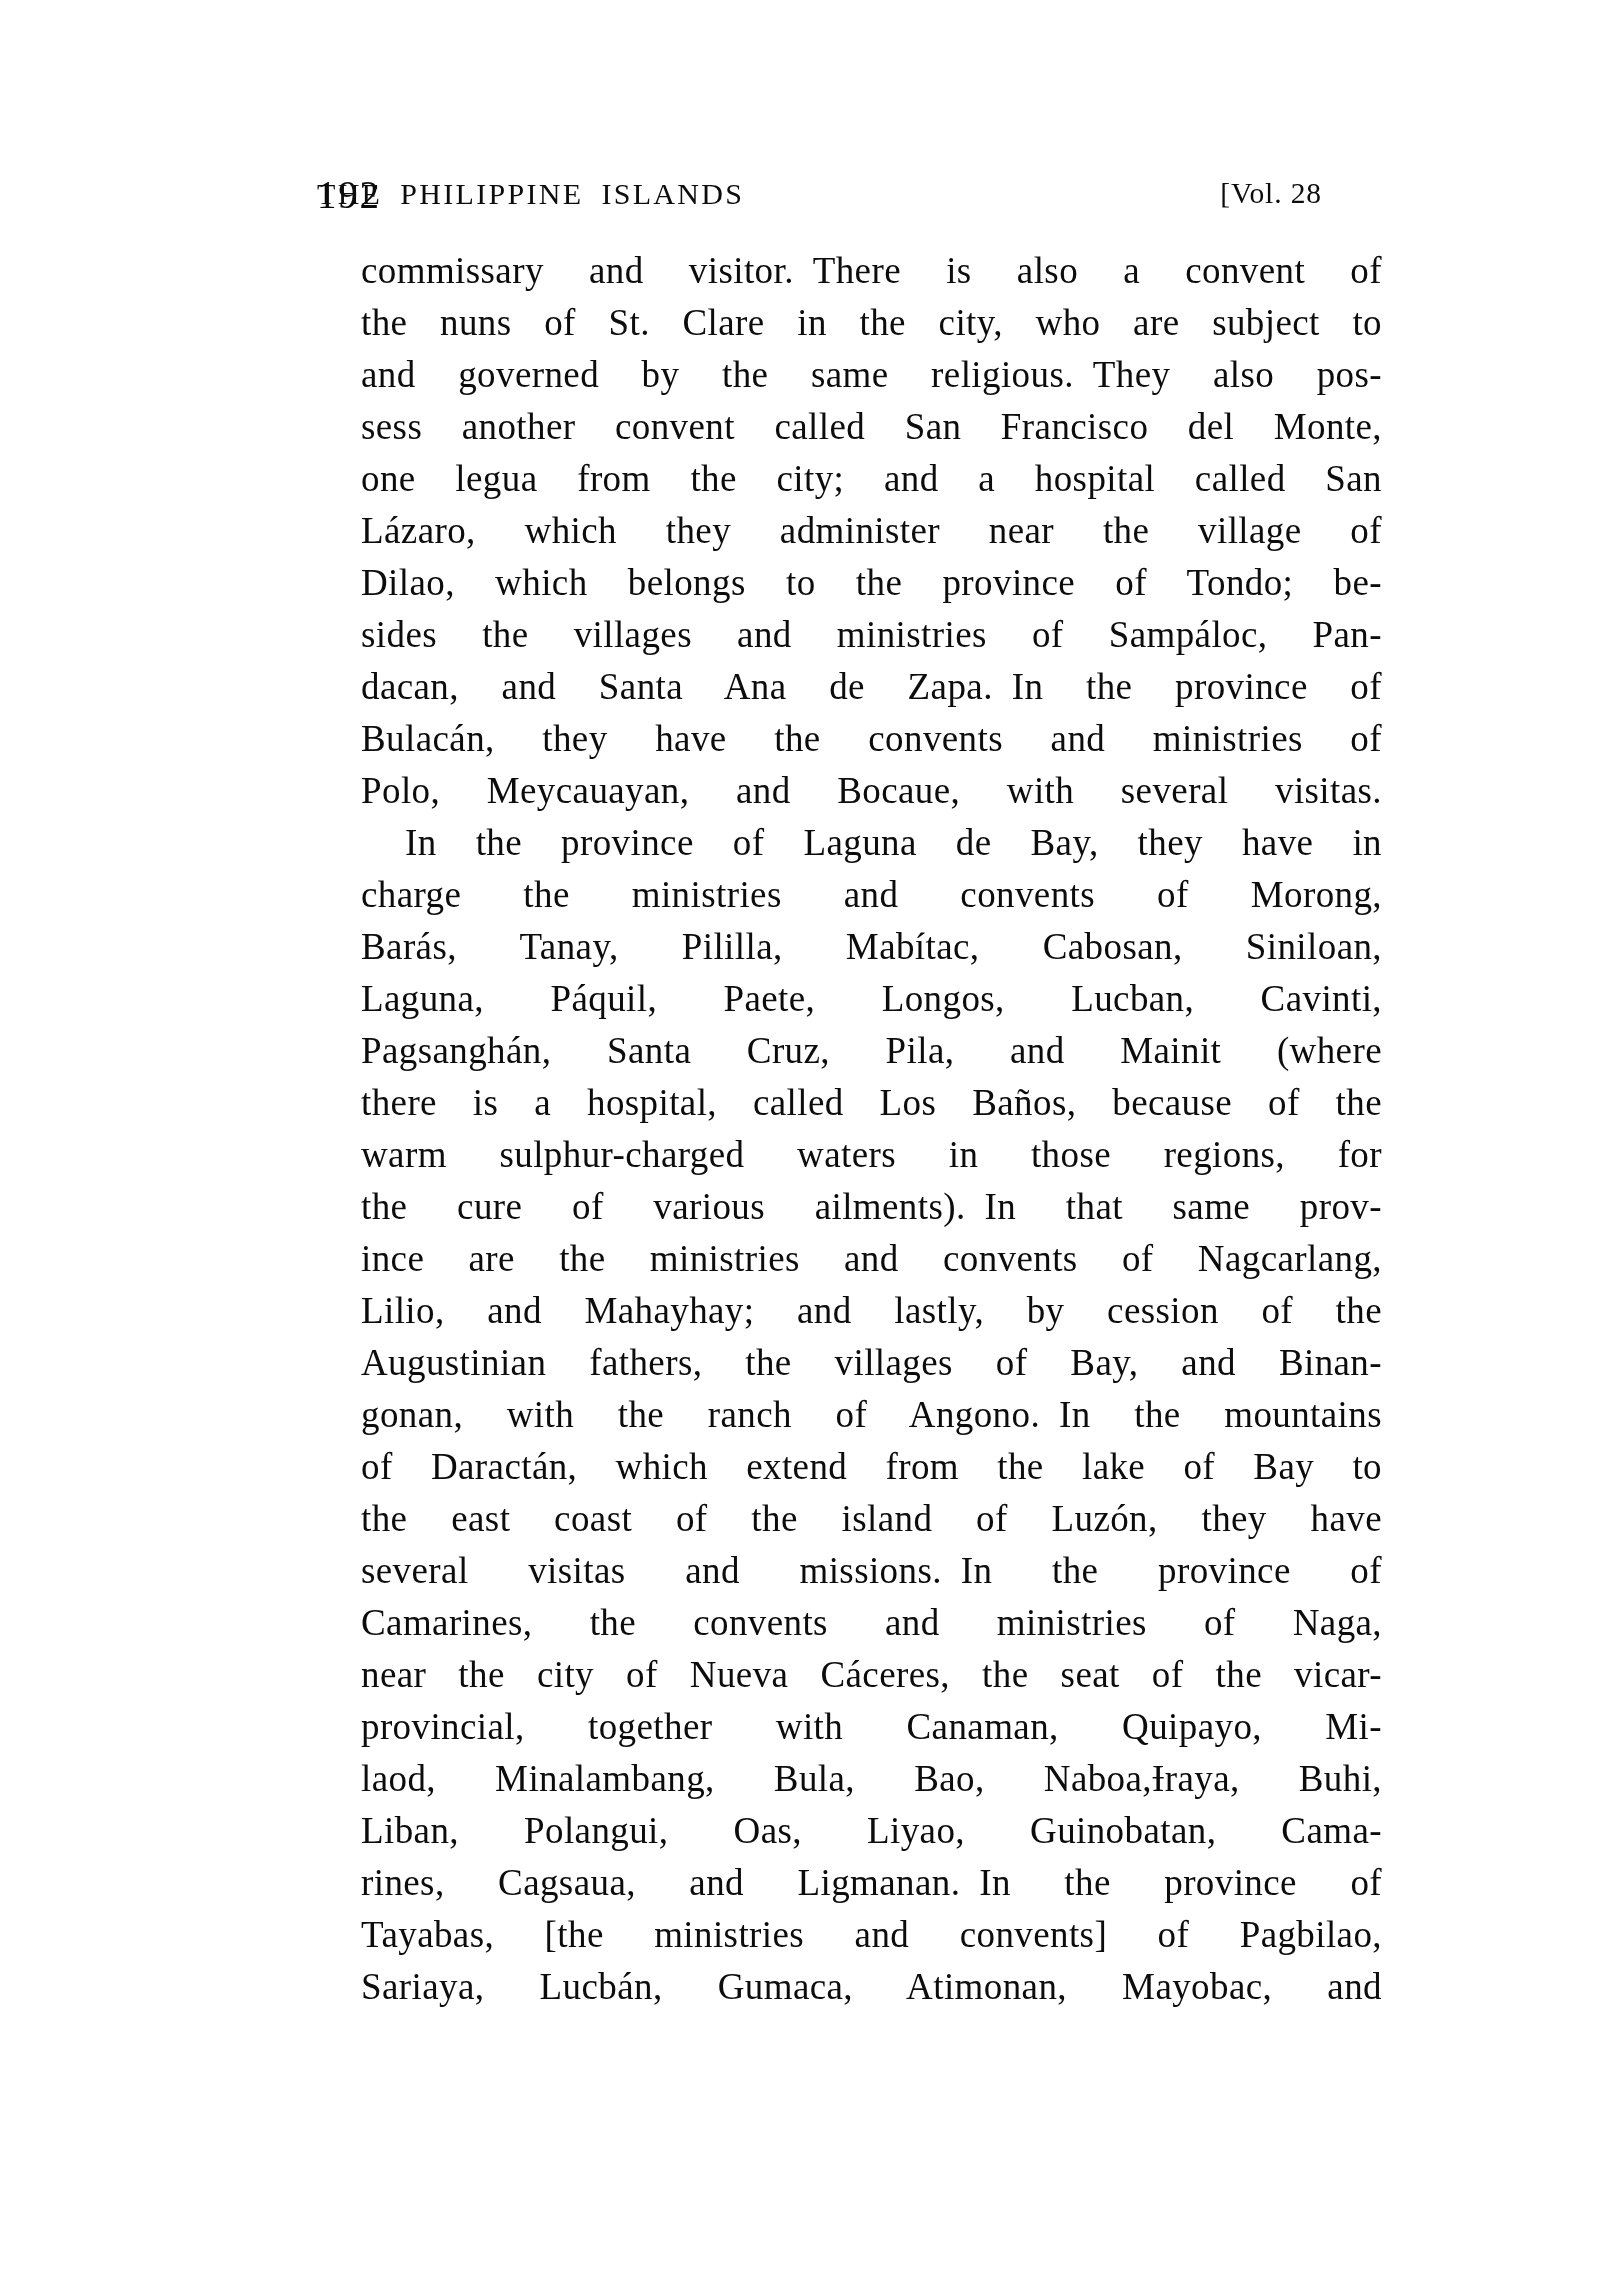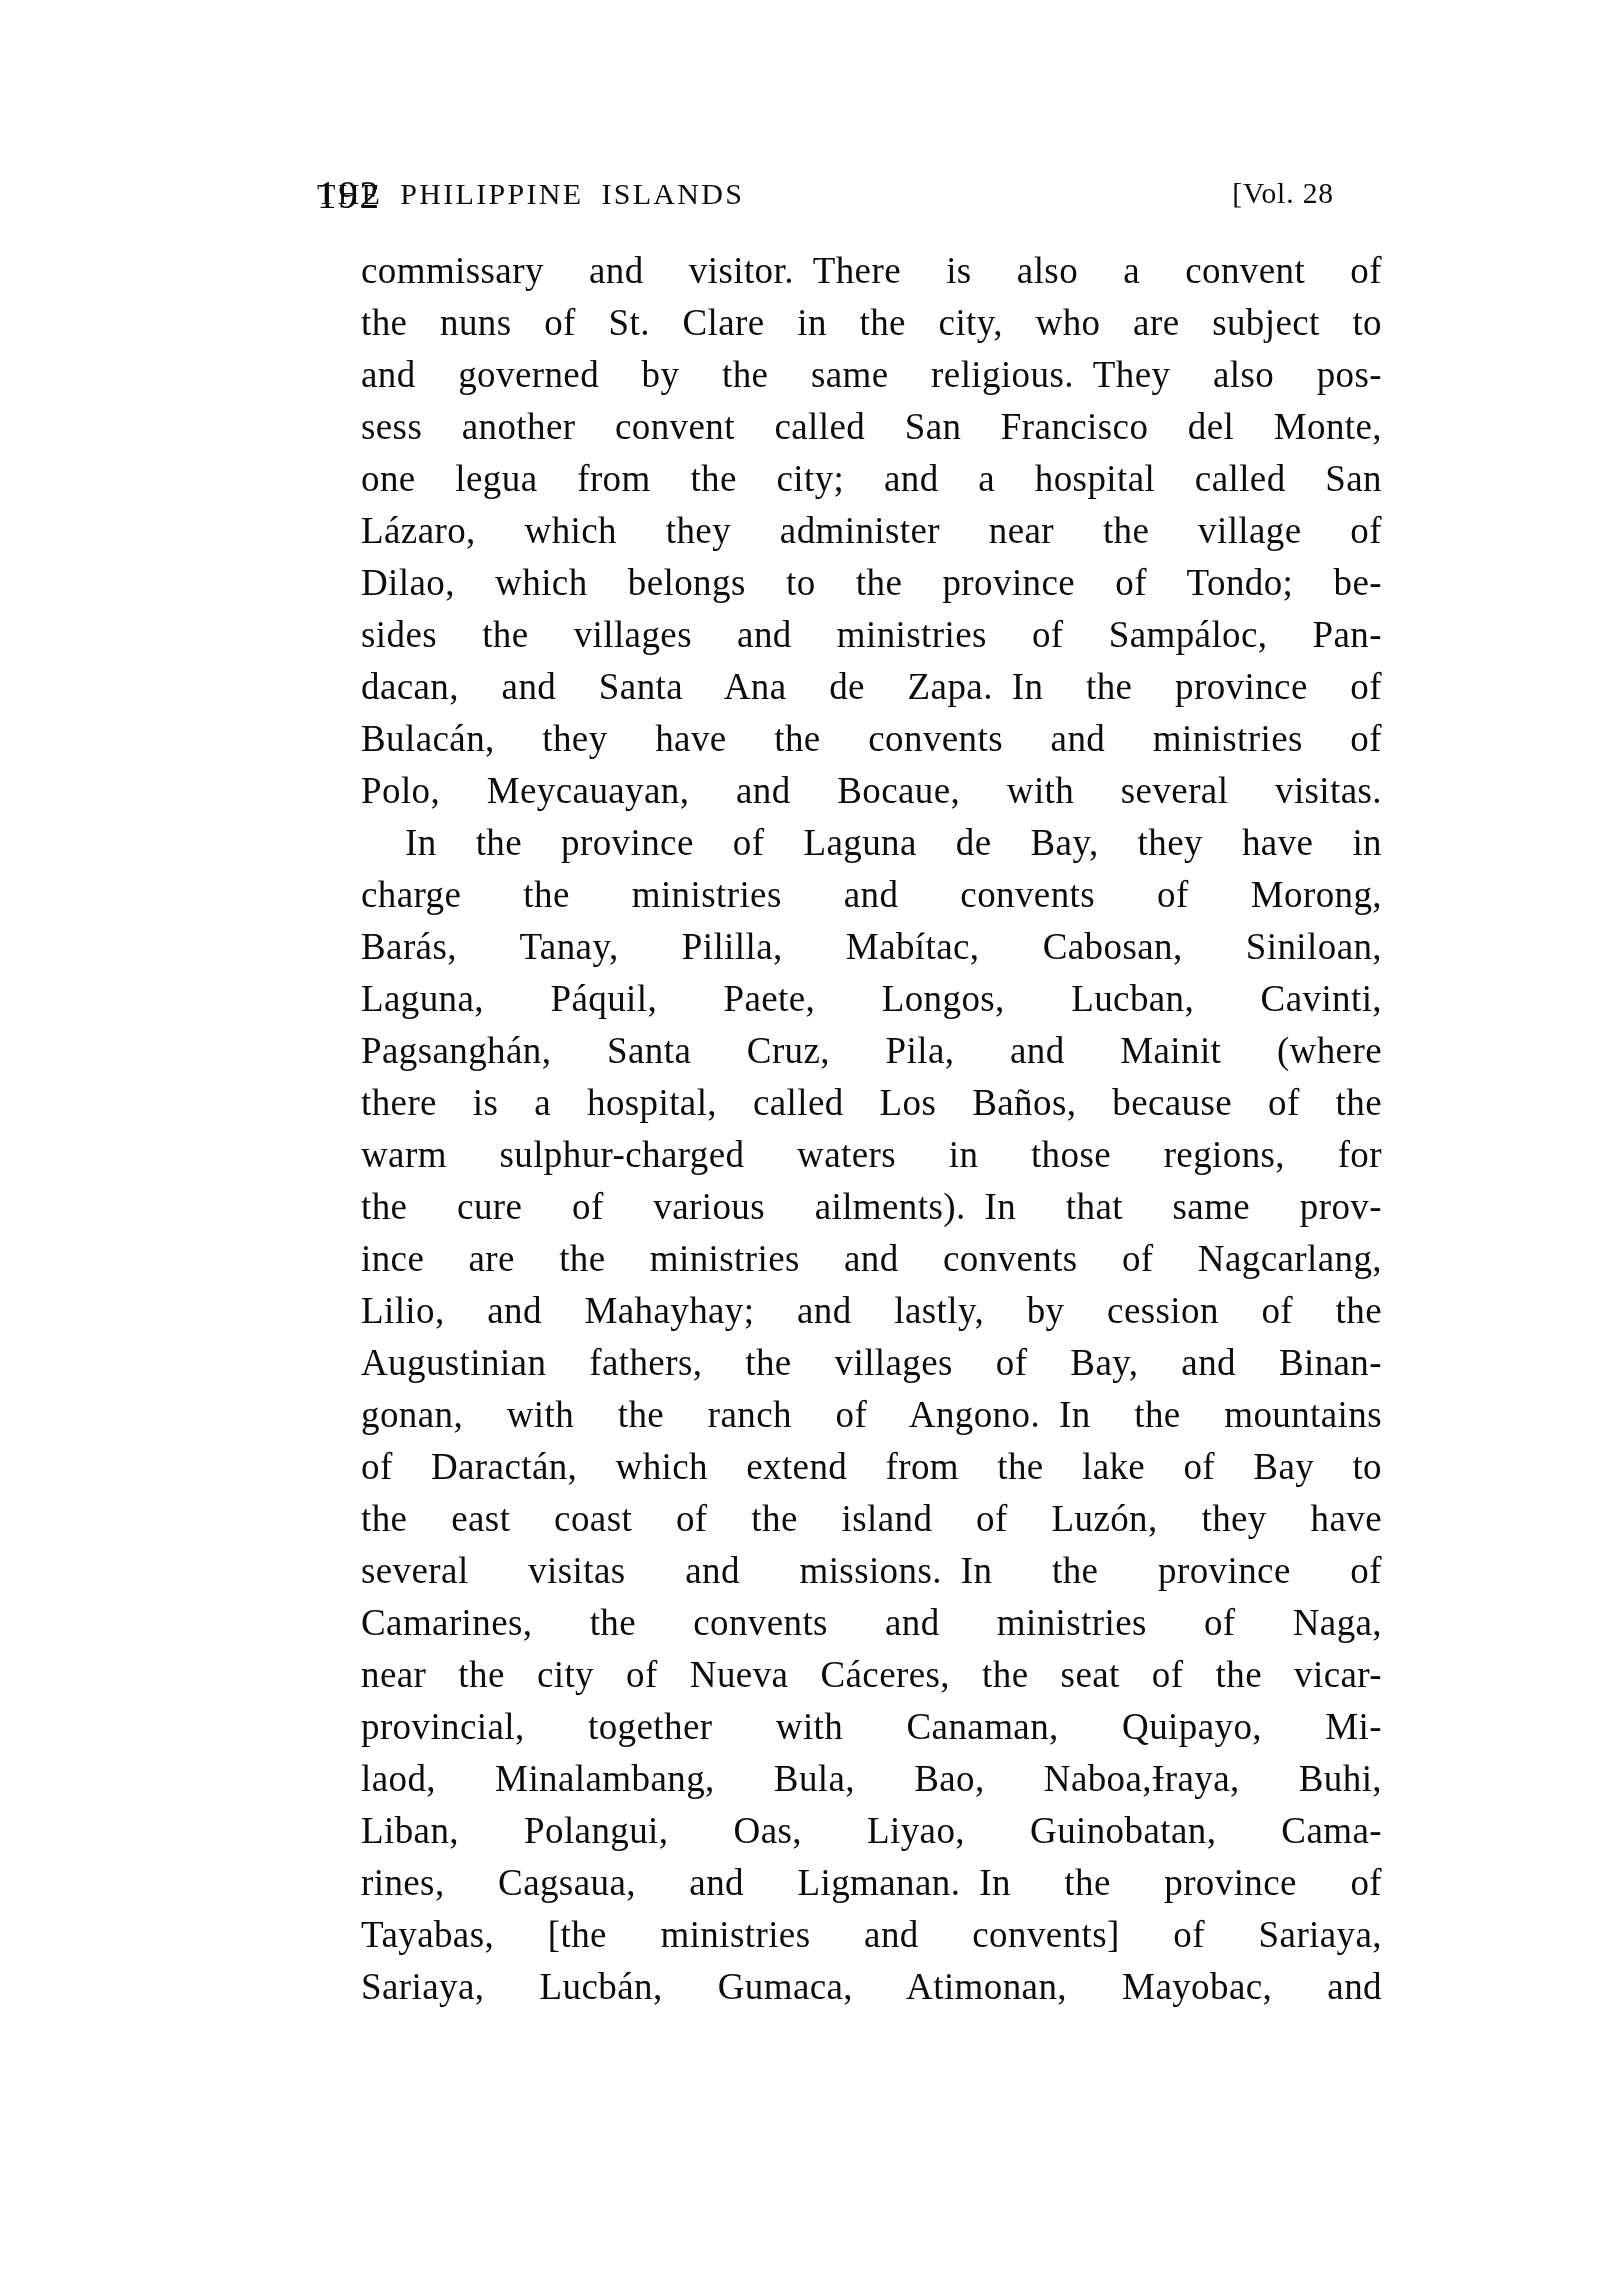--- a/index.html
+++ b/index.html
@@ -35,21 +35,21 @@
     left: 0;
     right: 0;
     top: 7.4px;
     text-align: left;
     font-size: 30px;
     letter-spacing: 2.3px;
     word-spacing: 8.3px;
   }
   .volume-ref {
     position: absolute;
-    right: 4px;
+    right: 16px;
     top: 7.4px;
     font-size: 29.5px;
     letter-spacing: 0.9px;
   }
   .text-block {
     position: absolute;
     left: 313px;
     top: 245px;
     width: 1021px;
     font-size: 37px;
@@ -106,17 +106,17 @@
       <div class="line">gonan, with the ranch of Angono. In the mountains</div>
       <div class="line">of Daractán, which extend from the lake of Bay to</div>
       <div class="line">the east coast of the island of Luzón, they have</div>
       <div class="line">several visitas and missions. In the province of</div>
       <div class="line">Camarines, the convents and ministries of Naga,</div>
       <div class="line">near the city of Nueva Cáceres, the seat of the vicar-</div>
       <div class="line">provincial, together with Canaman, Quipayo, Mi-</div>
       <div class="line">laod, Minalambang, Bula, Bao, Naboa,Ɨraya, Buhi,</div>
       <div class="line">Liban, Polangui, Oas, Liyao, Guinobatan, Cama-</div>
       <div class="line">rines, Cagsaua, and Ligmanan. In the province of</div>
-      <div class="line">Tayabas, [the ministries and convents] of Sariaya,</div>
+      <div class="line">Tayabas, [the ministries and convents] of Pagbilao,</div>
       <div class="line">Sariaya, Lucbán, Gumaca, Atimonan, Mayobac, and</div>
     </main>
 </div>
 
 
 </body></html>

